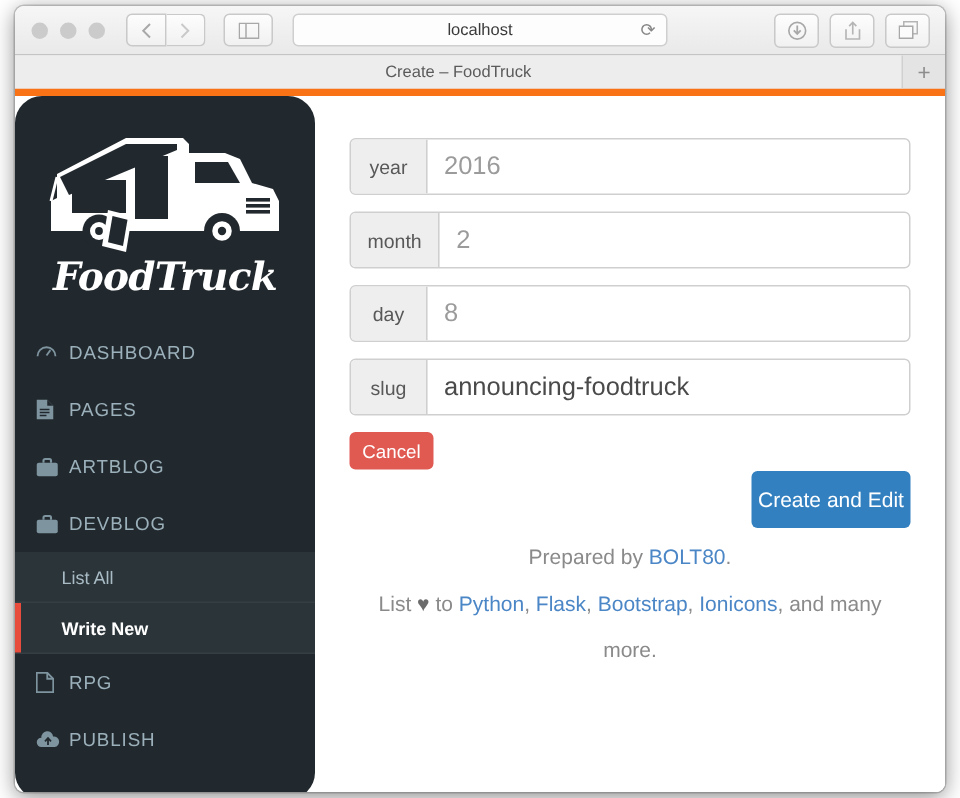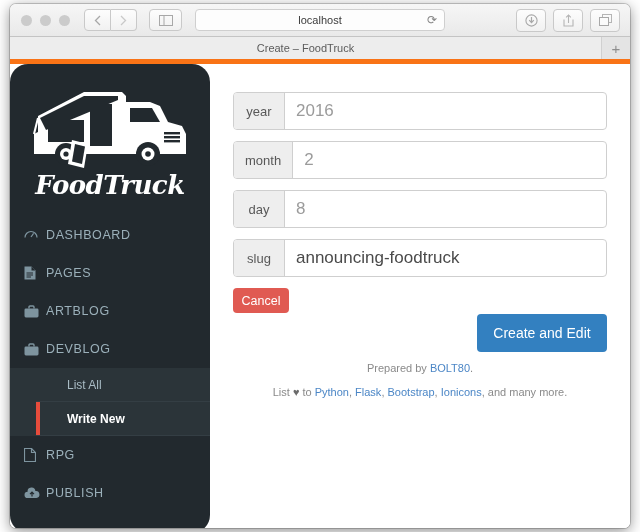--- a/index.html
+++ b/index.html
@@ -161,21 +161,20 @@
     color: #7e949f;
   }
   .submenu { background: #2b3439; }
   .sub-item {
     height: 33px;
     display: flex; align-items: center;
     padding-left: 31px;
     font-size: 12px;
     color: #a9bcc5;
     position: relative;
-    margin-left: 26px;
   }
   .sub-item.active {
     color: #ffffff;
     font-weight: bold;
     border-top: 1px solid #343e44;
     border-bottom: 1px solid #343e44;
   }
   .sub-item.active::before {
     content: "";
     position: absolute;
@@ -244,29 +243,29 @@
     cursor: default;
     padding: 0;
   }
   #cancel-button {
     position: absolute; left: 0; top: 0;
     width: 56px; height: 25px;
     background: #e05a52;
   }
   #create-edit-button {
     position: absolute; right: 0; top: 26px;
-    width: 130px; height: 38px;
+    width: 106px; height: 38px;
     background: #3380c0;
     font-size: 14px;
   }
 
   #footer {
     text-align: center;
     margin-top: 10px;
-    font-size: 11px;
+    font-size: 14px;
     color: #8a8a8a;
     line-height: 2.2;
   }
   #footer a { color: #4b86c6; text-decoration: none; }
   .heart { color: #6b6b6b; }
 </style>
 </head>
 <body>
 
 <div id="window-frame">

